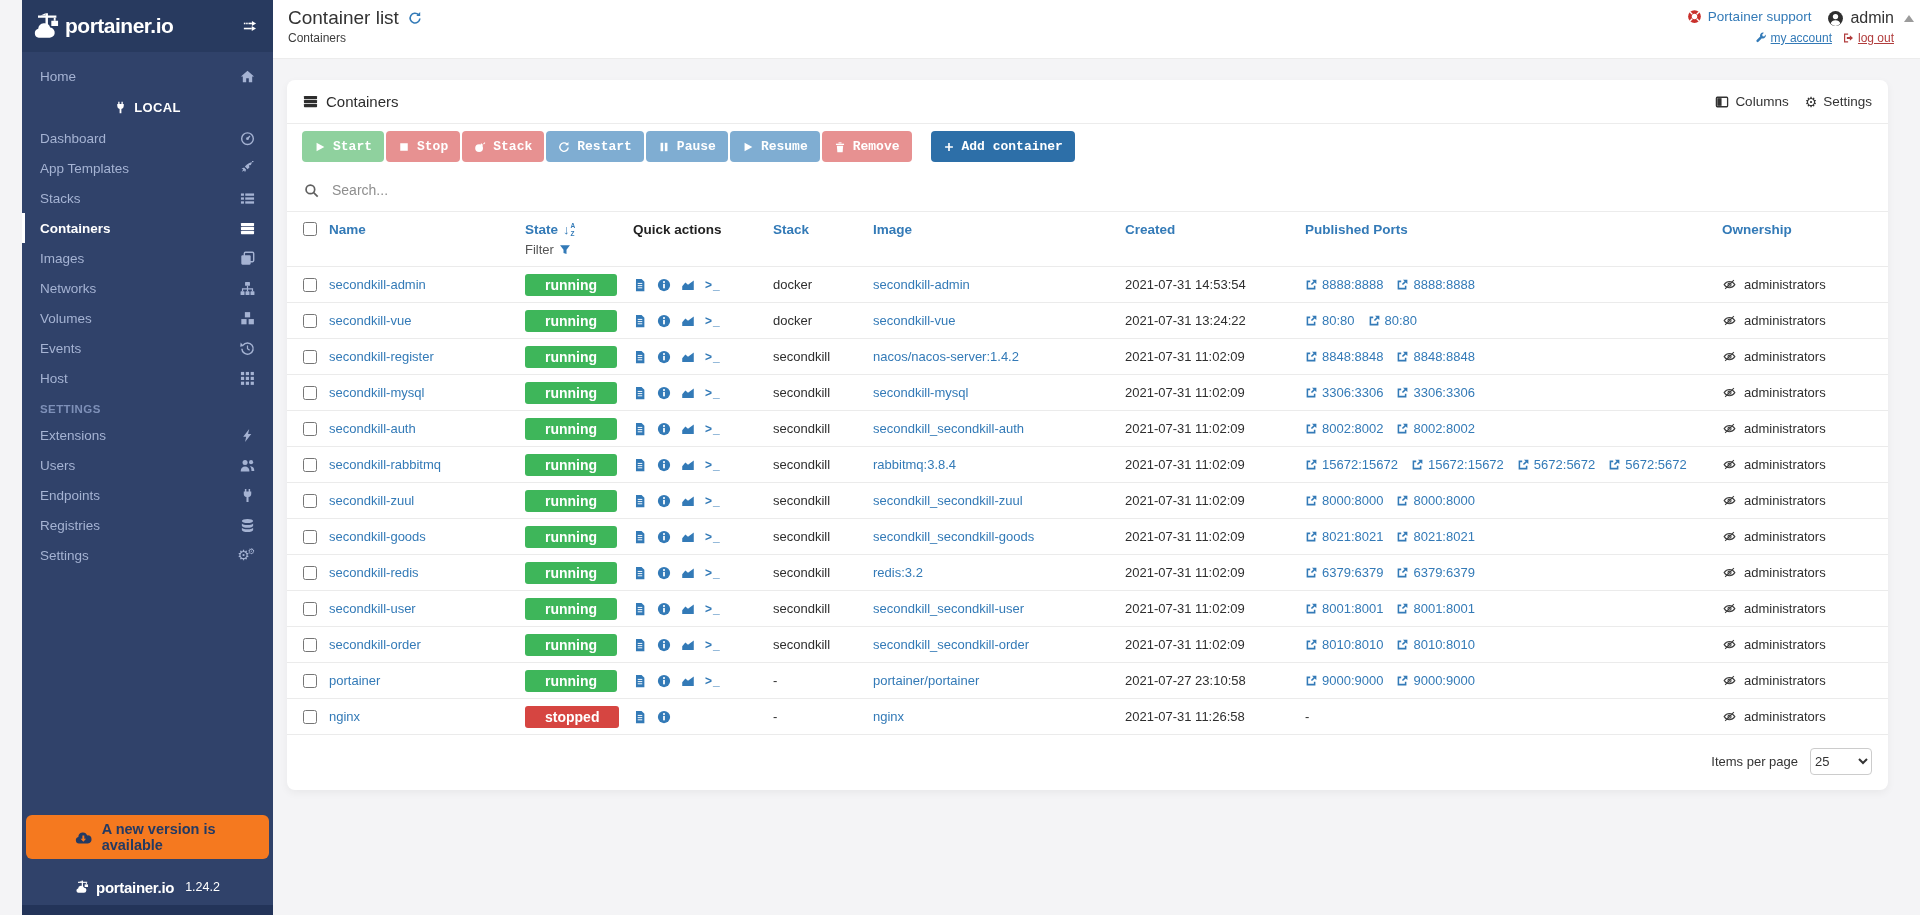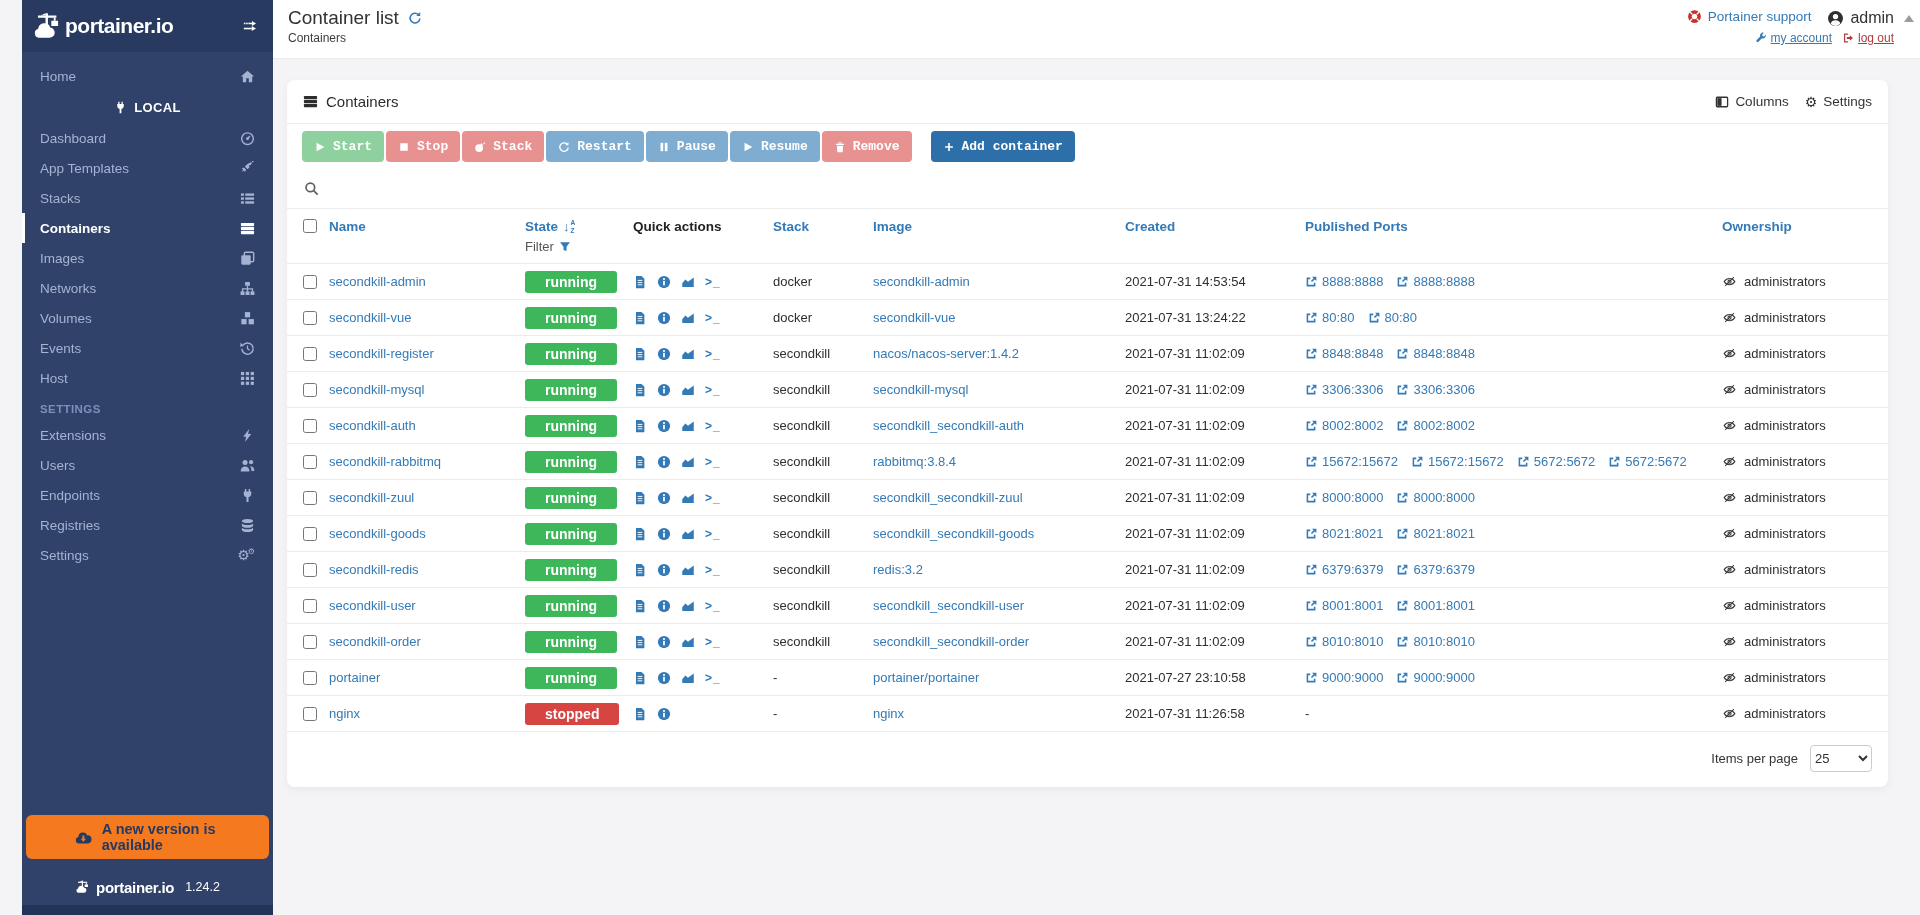--- a/index.html
+++ b/index.html
@@ -563,20 +563,21 @@
 
         <div class="search-row">
           <span class="ic">
               <svg viewBox="0 0 16 16">
                 <g fill="none" stroke="#5f5f5f" stroke-width="1.8">
                   <circle cx="6.8" cy="6.8" r="4.6"></circle>
                   <path d="M10.3 10.3 14.6 14.6"></path>
                 </g>
               </svg>
             </span>
+          <input class="search-input" placeholder="Search..." style="">
         </div>
 
         <div class="thead">
           <div class="cell c-check">
               <input type="checkbox" style="">
             </div>
           <div class="cell c-name">
               <a class="hlink">Name</a>
             </div>
           <div class="cell c-state">

